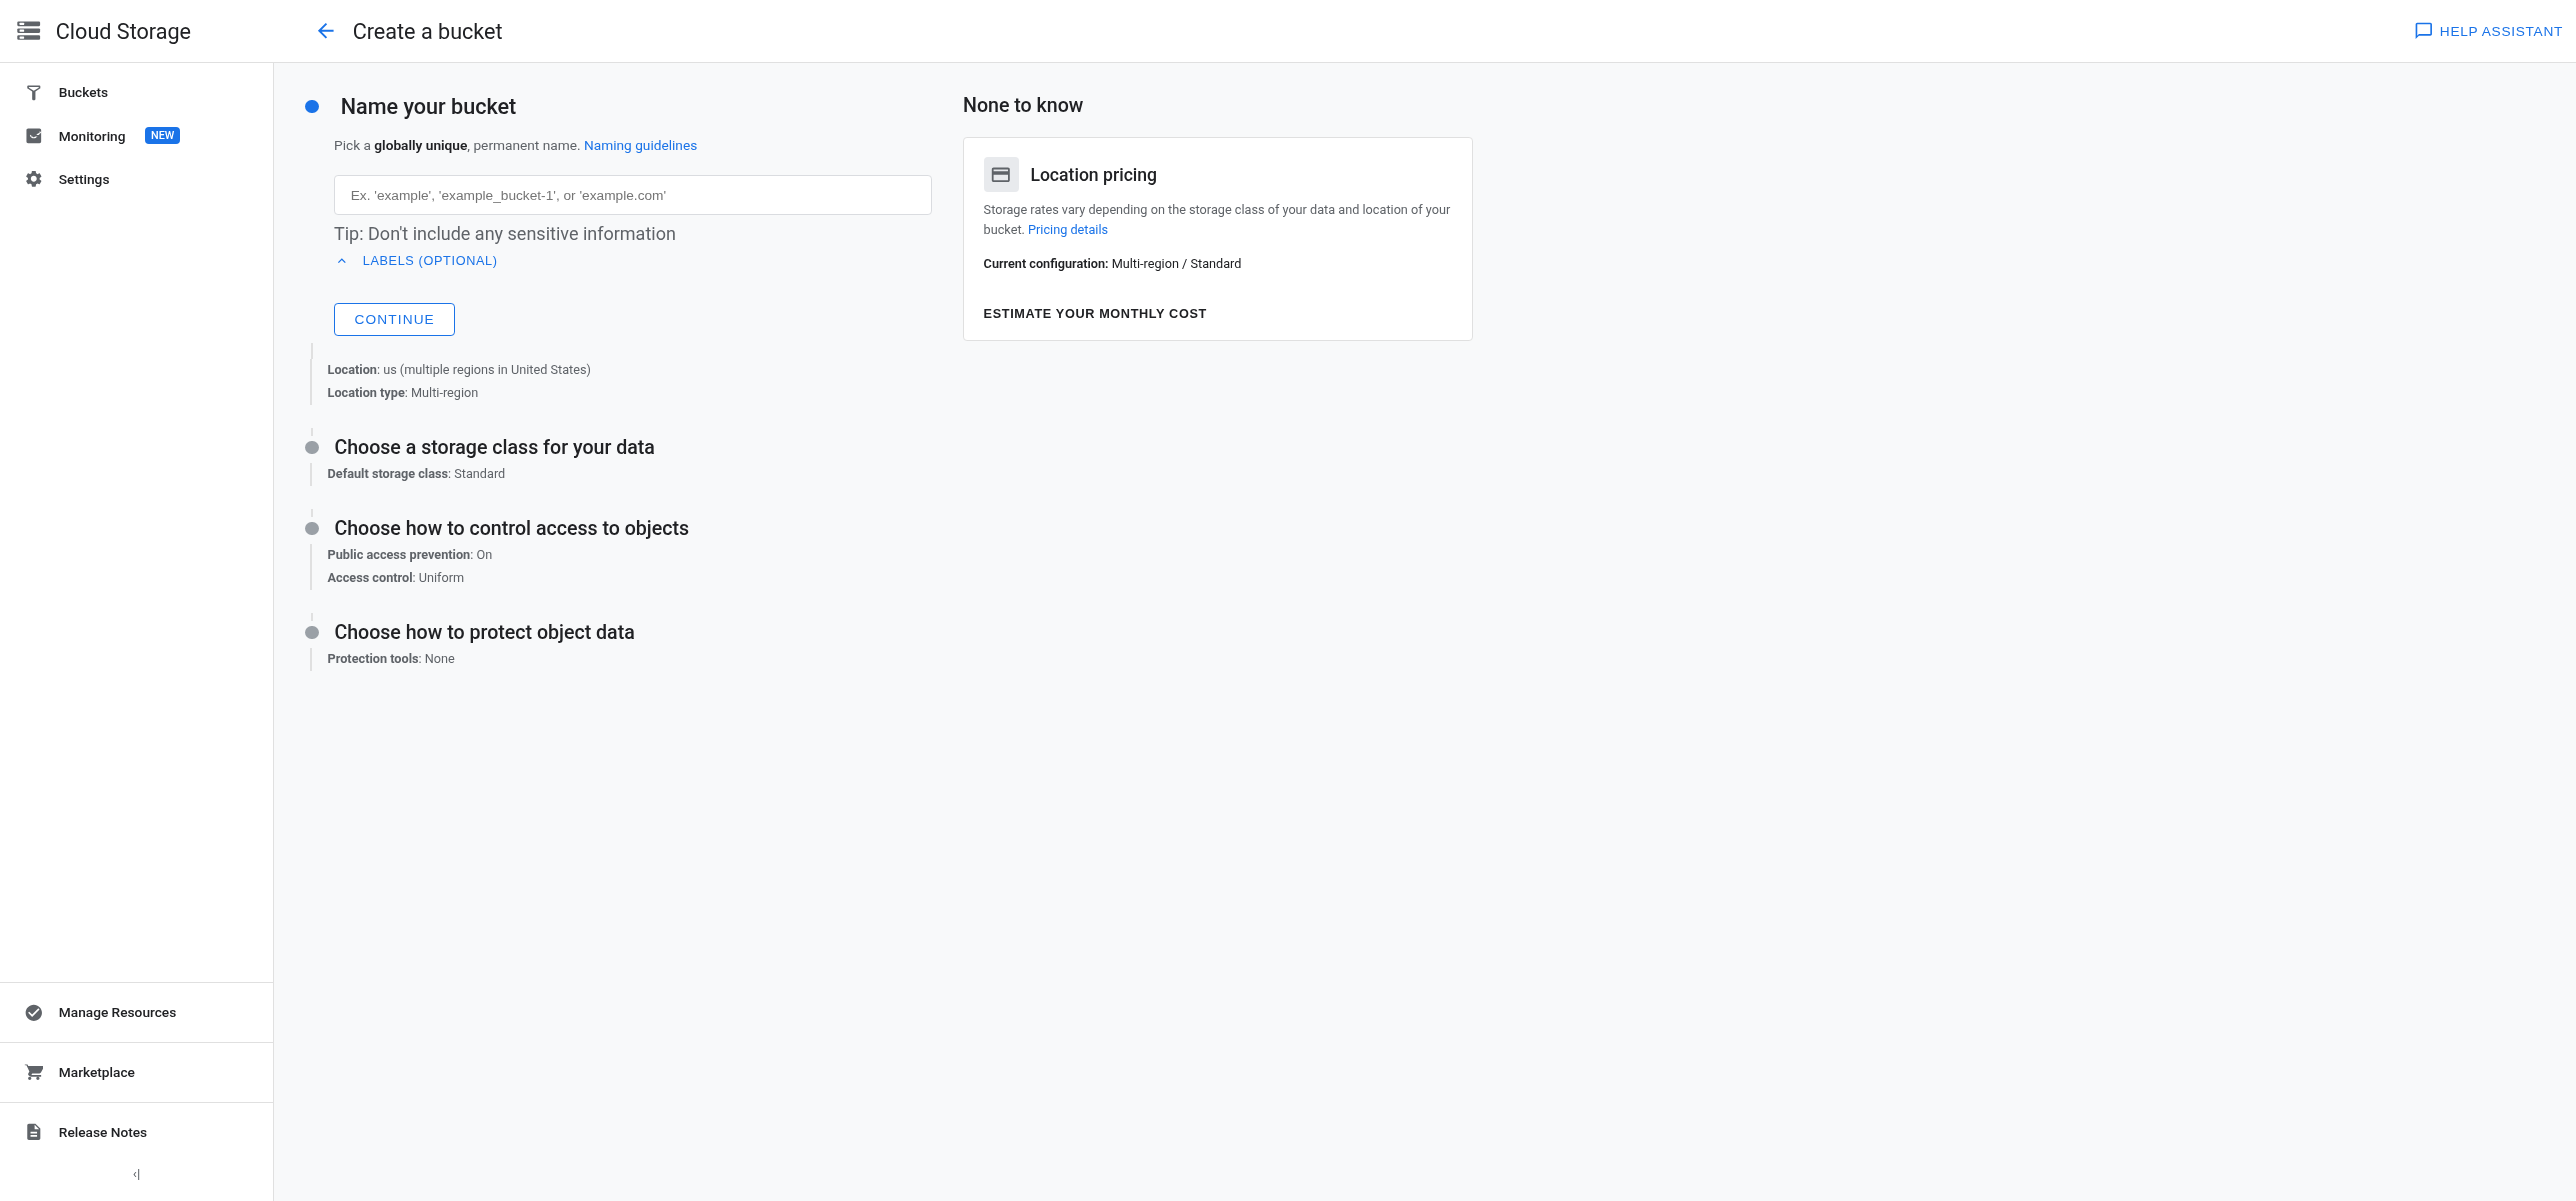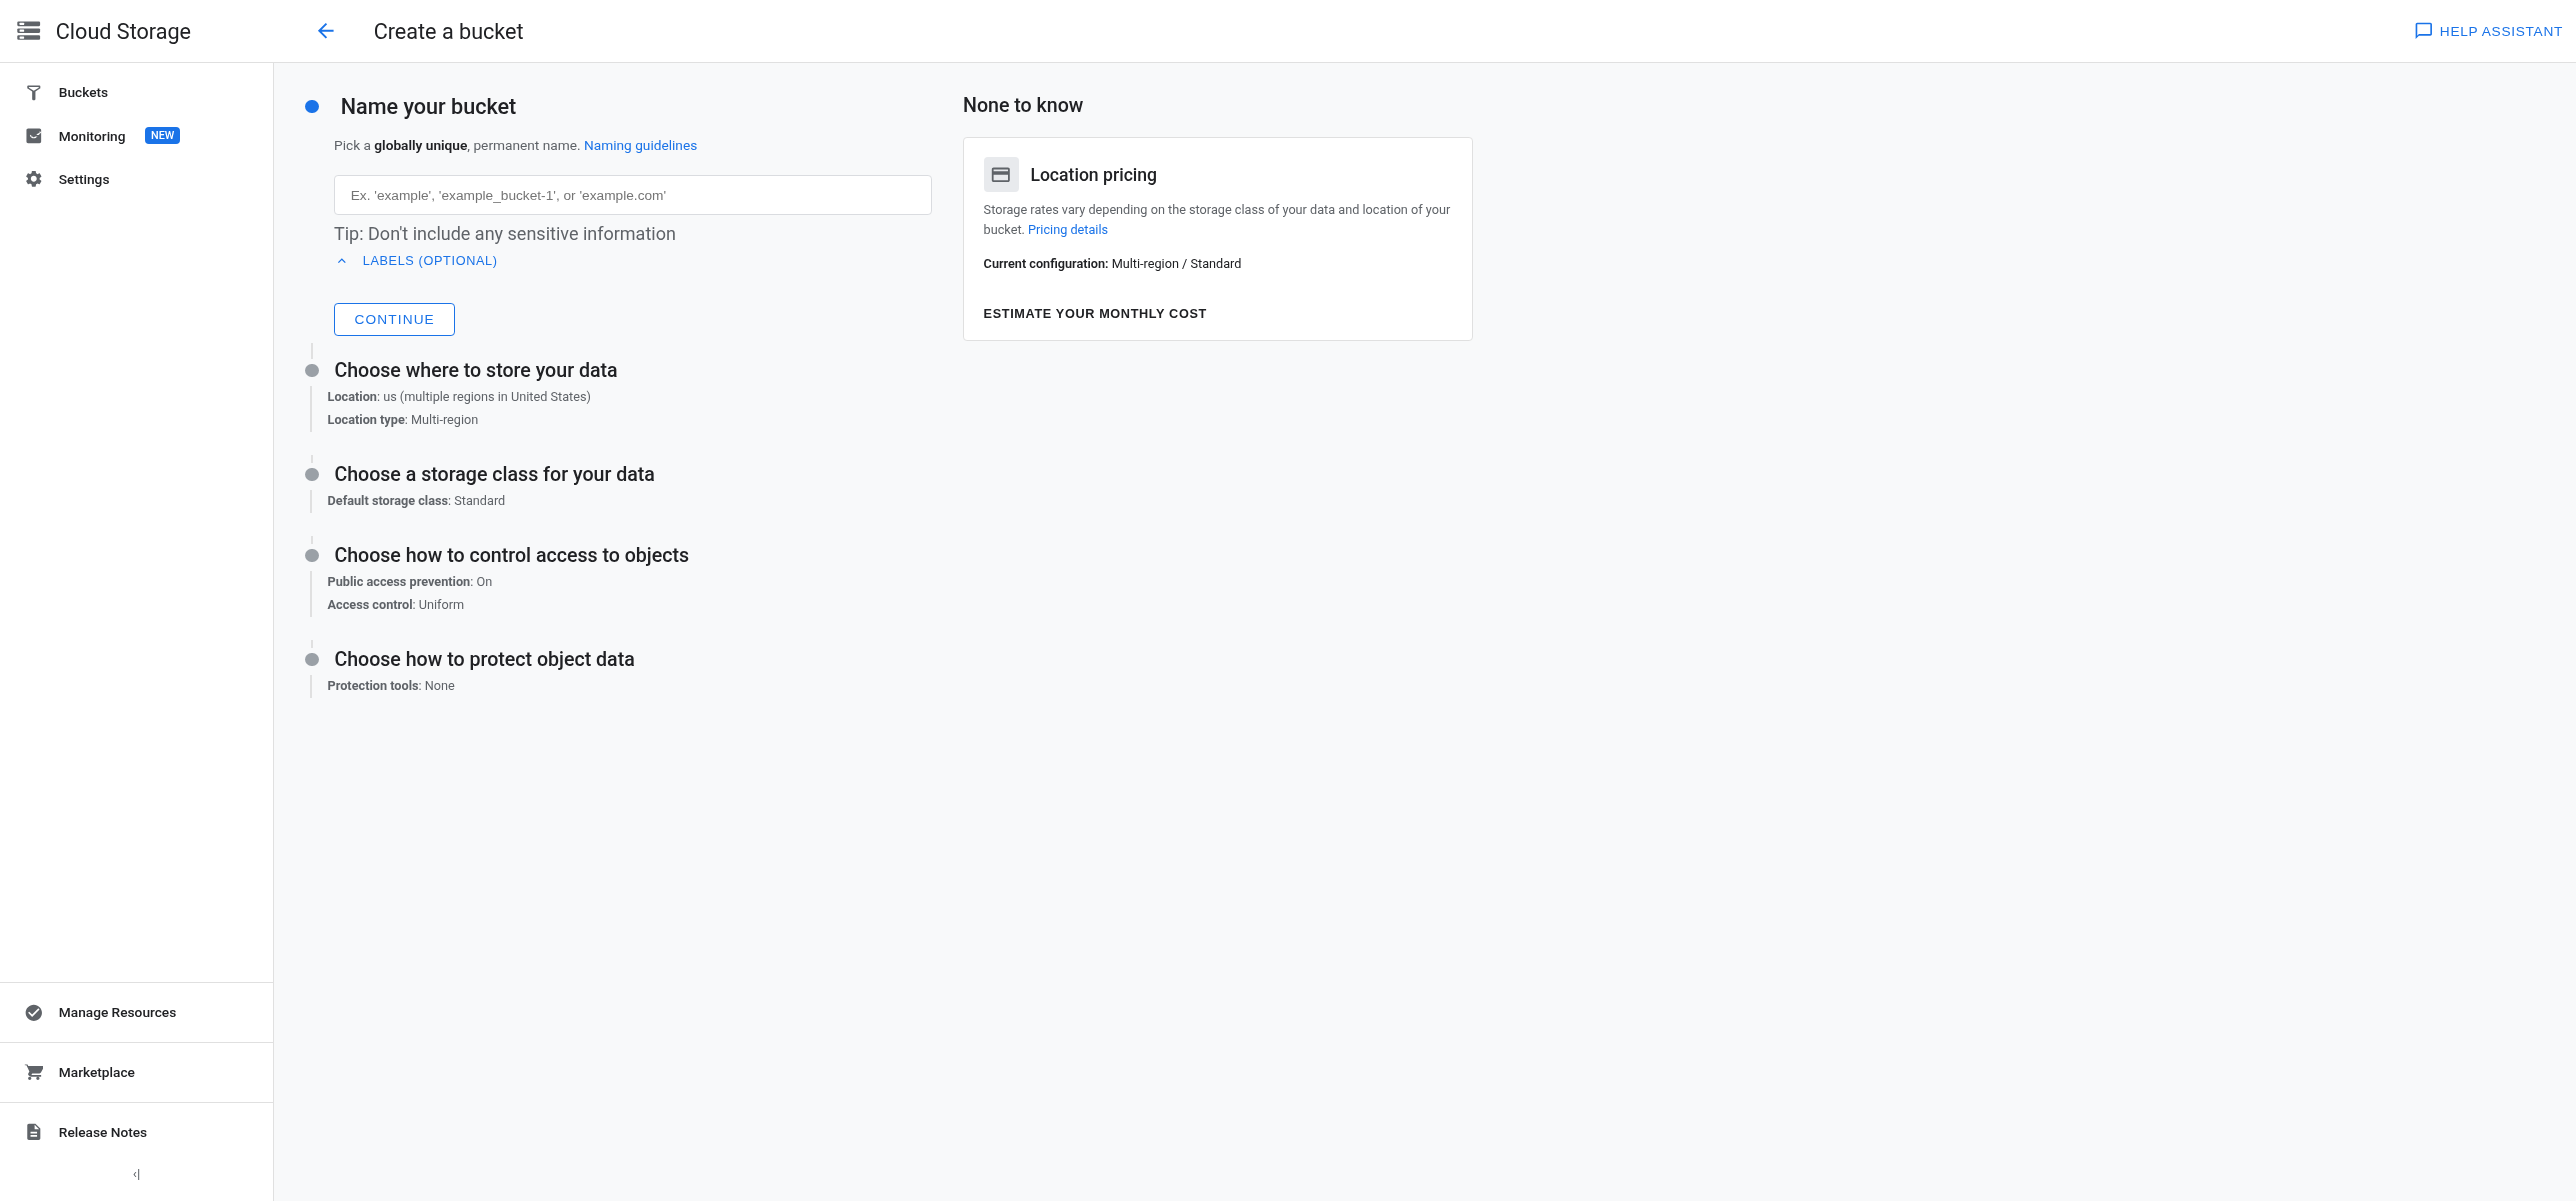--- a/index.html
+++ b/index.html
@@ -2,21 +2,21 @@
 <html><head>
   <meta charset="utf-8">
   <style>
     * { box-sizing: border-box; margin: 0; padding: 0; }
     body { font-family: 'Google Sans', Roboto, Arial, sans-serif; background: #f8f9fa; color: #202124; font-size: 13.7px; }
 
     
     .app-container { display: flex; flex-direction: column; height: 100vh; }
     .top-bar { display: flex; align-items: center; padding: 0 13px; height: 63px; background: #fff; border-bottom: 1px solid #e0e0e0; flex-shrink: 0; }
     .top-bar-left { display: flex; align-items: center; gap: 11.8px; width: 274px; }
-    .top-bar-center { display: flex; align-items: center; gap: 28px; flex: 1; padding-left: 19.6px; text-align: right; }
+    .top-bar-center { display: flex; align-items: center; gap: 7px; flex: 1; padding-left: 19.6px; text-align: right; }
     .top-bar-right { display: flex; align-items: center; gap: 7.8px; margin-left: auto; }
 
     .app-icon { width: 31px; height: 31px; display: flex; align-items: center; justify-content: center; }
     .app-icon svg { width: 27.4px; height: 27.4px; }
     .app-title { font-size: 21.6px; font-weight: 400; color: #202124; }
 
     .back-btn { background: none; border: none; cursor: pointer; color: #1a73e8; display: flex; align-items: center; padding: 7.8px; border-radius: 50%; }
     .page-title { font-size: 21.6px; font-weight: 400; color: #202124; }
 
     .help-btn { display: flex; align-items: center; gap: 5.9px; color: #1a73e8; font-size: 13.7px; font-weight: 500; cursor: pointer; border: none; background: none; letter-spacing: 0.05em; }
@@ -212,24 +212,20 @@
                 </svg>
               <span>LABELS (OPTIONAL)</span>
             </button>
             <button class="continue-btn">CONTINUE</button>
           </div>
         </div>
 
         <div style="border-left: 2px solid #e0e0e0; margin-left: 5.9px; height: 15.7px;"></div>
 
         <div class="collapsed-step">
-          <div class="collapsed-step-header">
-            <div class="step-dot inactive"></div>
-            <span class="step-title inactive">Choose where to store your data</span>
-          </div>
           <div style="border-left: 2.9px solid #e0e0e0; padding-left: 15.7px; margin-left: 4.9px;">
             <p style="font-size:12.7px; color:#5f6368; line-height:1.8;">
               <strong>Location</strong>: <span>us (multiple regions in United States)</span>
             </p>
             <p style="font-size:12.7px; color:#5f6368; line-height:1.8;">
               <strong>Location type</strong>: <span>Multi-region</span>
             </p>
           </div>
         </div>
 

